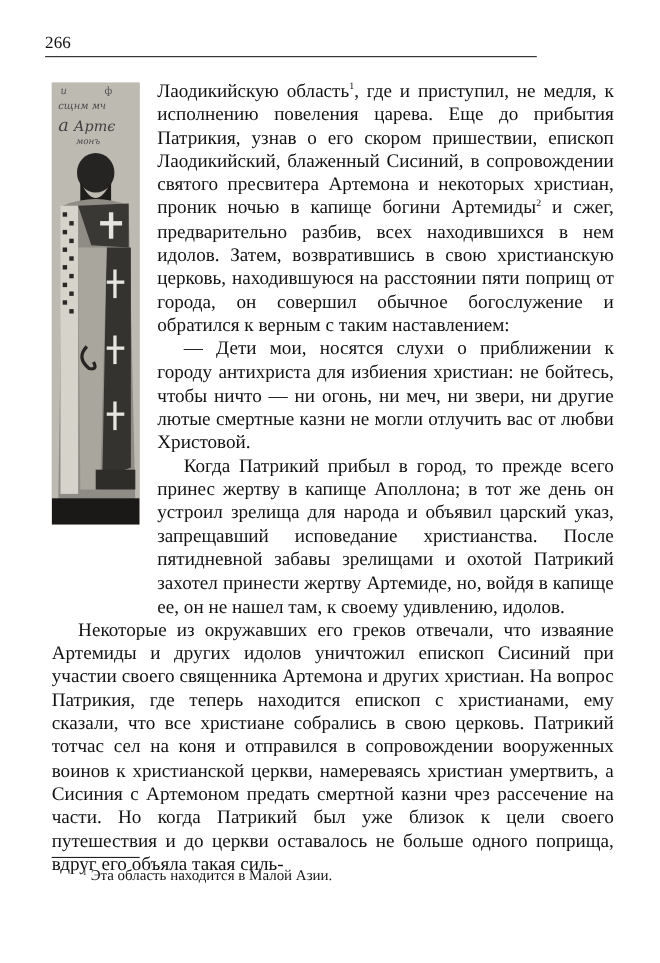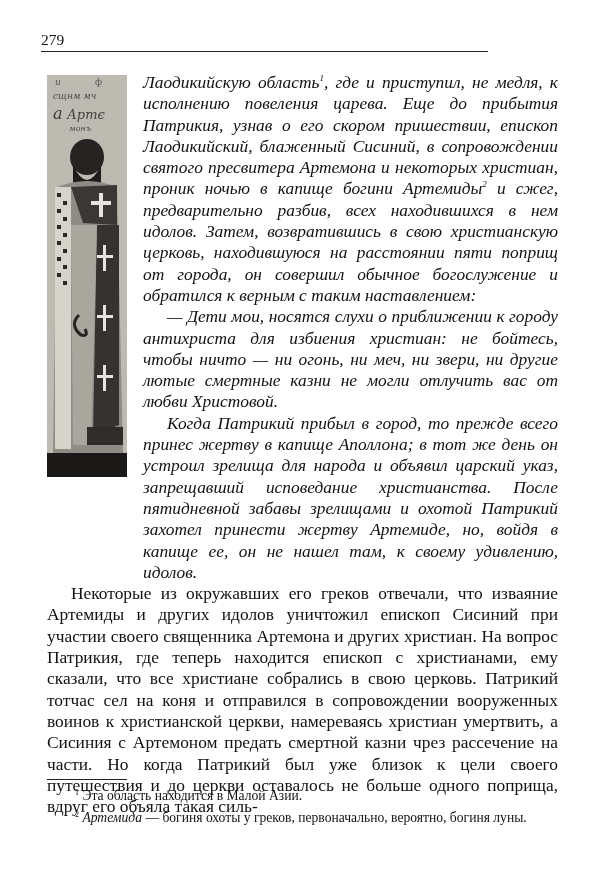--- a/index.html
+++ b/index.html
@@ -16,38 +16,38 @@
     .page-number { position: absolute; left: 0; top: 0; }
     .chapter-title { position: absolute; left: 70px; top: 0; font-style: italic; letter-spacing: 1.3px; }
     .icon-image {
       position: absolute; left: 47px; top: 75px; width: 80px; height: 402px;
       background: #b9b6ae; overflow: hidden;
     }
     .body-text {
       position: absolute; left: 47px; top: 72px; width: 511px;
       font-size: 17.4px; line-height: 21.3px; text-align: justify;
     }
-    .wrap-area { margin-left: 96px; font-style: italic; }
+    .wrap-area { margin-left: 96px; }
     .body-text p { margin: 0; }
     .indent { text-indent: 24px; }
     sup { font-size: 9px; vertical-align: 7px; line-height: 0; }
     .footnote-rule { position: absolute; left: 47px; top: 779px; width: 80px; border-top: 1px solid #222; }
     .footnotes {
       position: absolute; left: 47px; top: 783px; width: 511px;
       font-size: 13.6px; line-height: 18px; text-align: justify;
     }
     .footnotes p { margin: 4px; text-indent: 24px; }
     .footnotes sup { font-size: 8px; vertical-align: 5px; }
     .it { font-style: italic; }
   </style>
 </head>
 <body>
 
 <div class="running-head">
-  <span class="page-number">279</span>
+  <span class="page-number">266</span>
 </div>
 
 <div class="icon-image">
   <svg width="80" height="402" viewBox="0 0 80 402">
     <rect x="0" y="0" width="80" height="402" fill="#bdbab2"></rect>
     <text x="8" y="10" font-size="9" fill="#555" font-family="DejaVu Serif, serif" font-style="italic">и</text>
     <text x="48" y="10" font-size="9" fill="#555" font-family="DejaVu Serif, serif">ф</text>
     <text x="6" y="24" font-size="9" fill="#4a4a4a" font-family="DejaVu Serif, serif" font-style="italic">сщнм мч</text>
     <text x="6" y="44" font-size="16" fill="#3f3f3f" font-family="DejaVu Serif, serif" font-style="italic">а</text>
     <text x="20" y="44" font-size="13" fill="#3f3f3f" font-family="DejaVu Serif, serif" font-style="italic">Артє</text>
@@ -94,14 +94,13 @@
     <p><span>Лаодикийскую область</span><sup>1</sup><span>, где и приступил, не медля, к исполнению повеления царева. Еще до прибытия Патрикия, узнав о его скором пришествии, епископ Лаодикийский, блаженный Сисиний, в сопровождении святого пресвитера Артемона и некоторых христиан, проник ночью в капище богини Артемиды</span><sup>2</sup><span> и сжег, предварительно разбив, всех находившихся в нем идолов. Затем, возвратившись в свою христианскую церковь, находившуюся на расстоянии пяти поприщ от города, он совершил обычное богослужение и обратился к верным с таким наставлением:</span></p>
     <p class="indent">— Дети мои, носятся слухи о приближении к городу антихриста для избиения христиан: не бойтесь, чтобы ничто — ни огонь, ни меч, ни звери, ни другие лютые смертные казни не могли отлучить вас от любви Христовой.</p>
     <p class="indent" style="margin-left:-96px; padding-left:96px;">Когда Патрикий прибыл в город, то прежде всего принес жертву в капище Аполлона; в тот же день он устроил зрелища для народа и объявил царский указ, запрещавший исповедание христианства. После пятидневной забавы зрелищами и охотой Патрикий захотел принести жертву Артемиде, но, войдя в капище ее, он не нашел там, к своему удивлению, идолов.</p>
   </div>
   <p class="indent">Некоторые из окружавших его греков отвечали, что изваяние Артемиды и других идолов уничтожил епископ Сисиний при участии своего священника Артемона и других христиан. На вопрос Патрикия, где теперь находится епископ с христианами, ему сказали, что все христиане собрались в свою церковь. Патрикий тотчас сел на коня и отправился в сопровождении вооруженных воинов к христианской церкви, намереваясь христиан умертвить, а Сисиния с Артемоном предать смертной казни чрез рассечение на части. Но когда Патрикий был уже близок к цели своего путешествия и до церкви оставалось не больше одного поприща, вдруг его объяла такая силь-</p>
 </div>
 
 <div class="footnote-rule"></div>
 <div class="footnotes">
   <p><sup>1</sup> <span>Эта область находится в Малой Азии.</span></p>
-  <p><sup>2</sup> <span class="it">Артемида</span><span> — богиня охоты у греков, первоначально, вероятно, богиня луны.</span></p>
 </div>
 
 </body></html>

